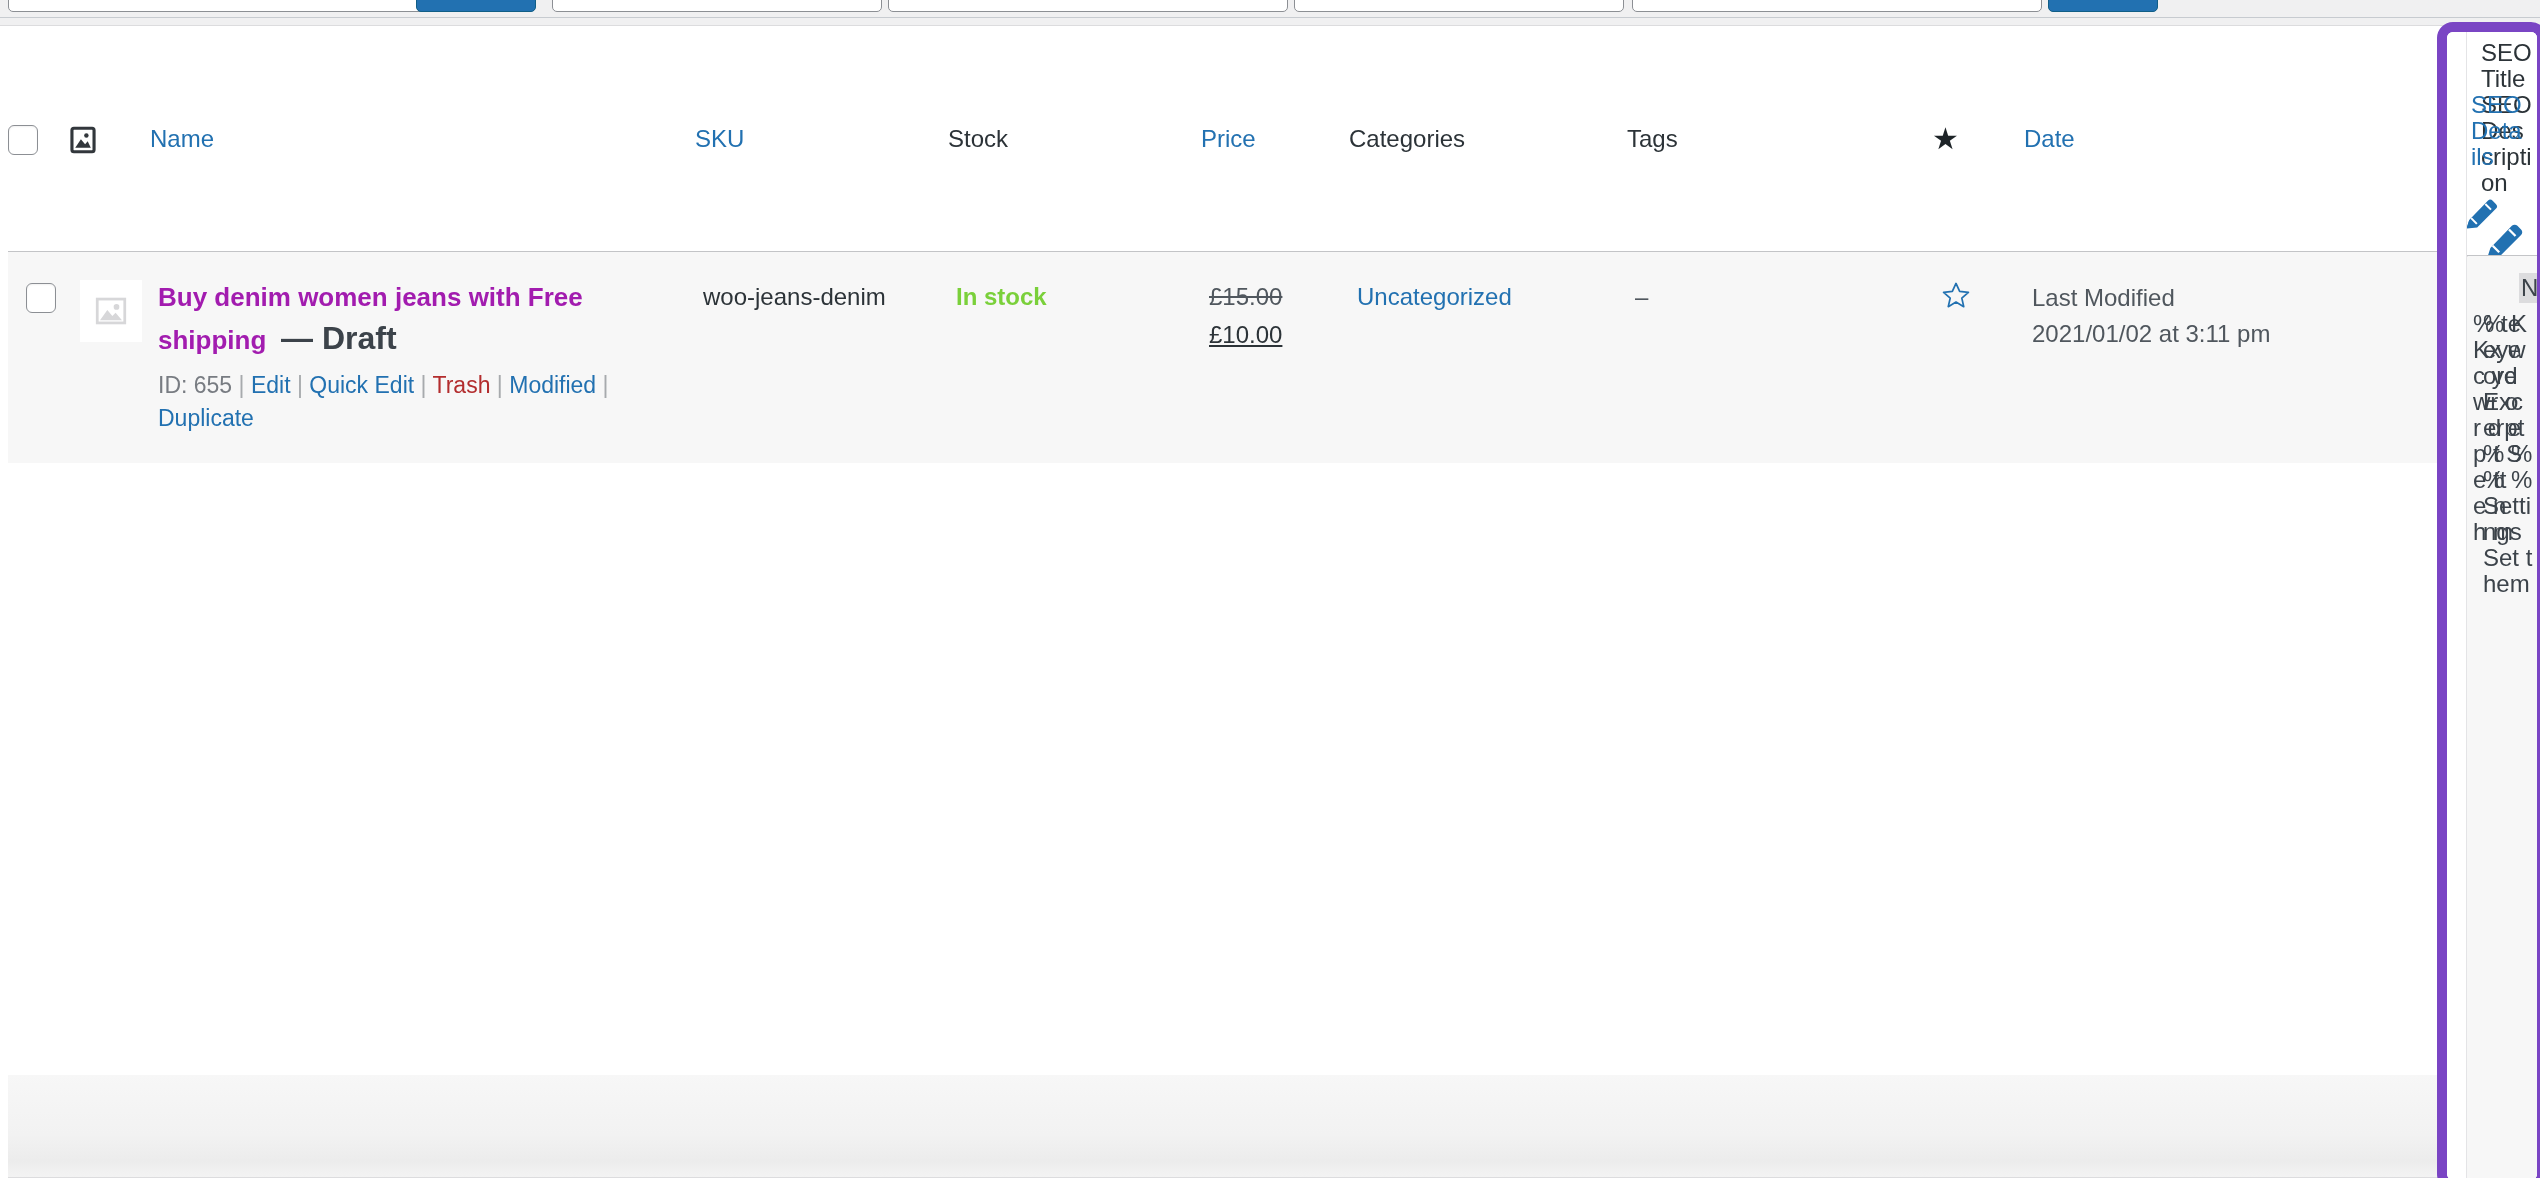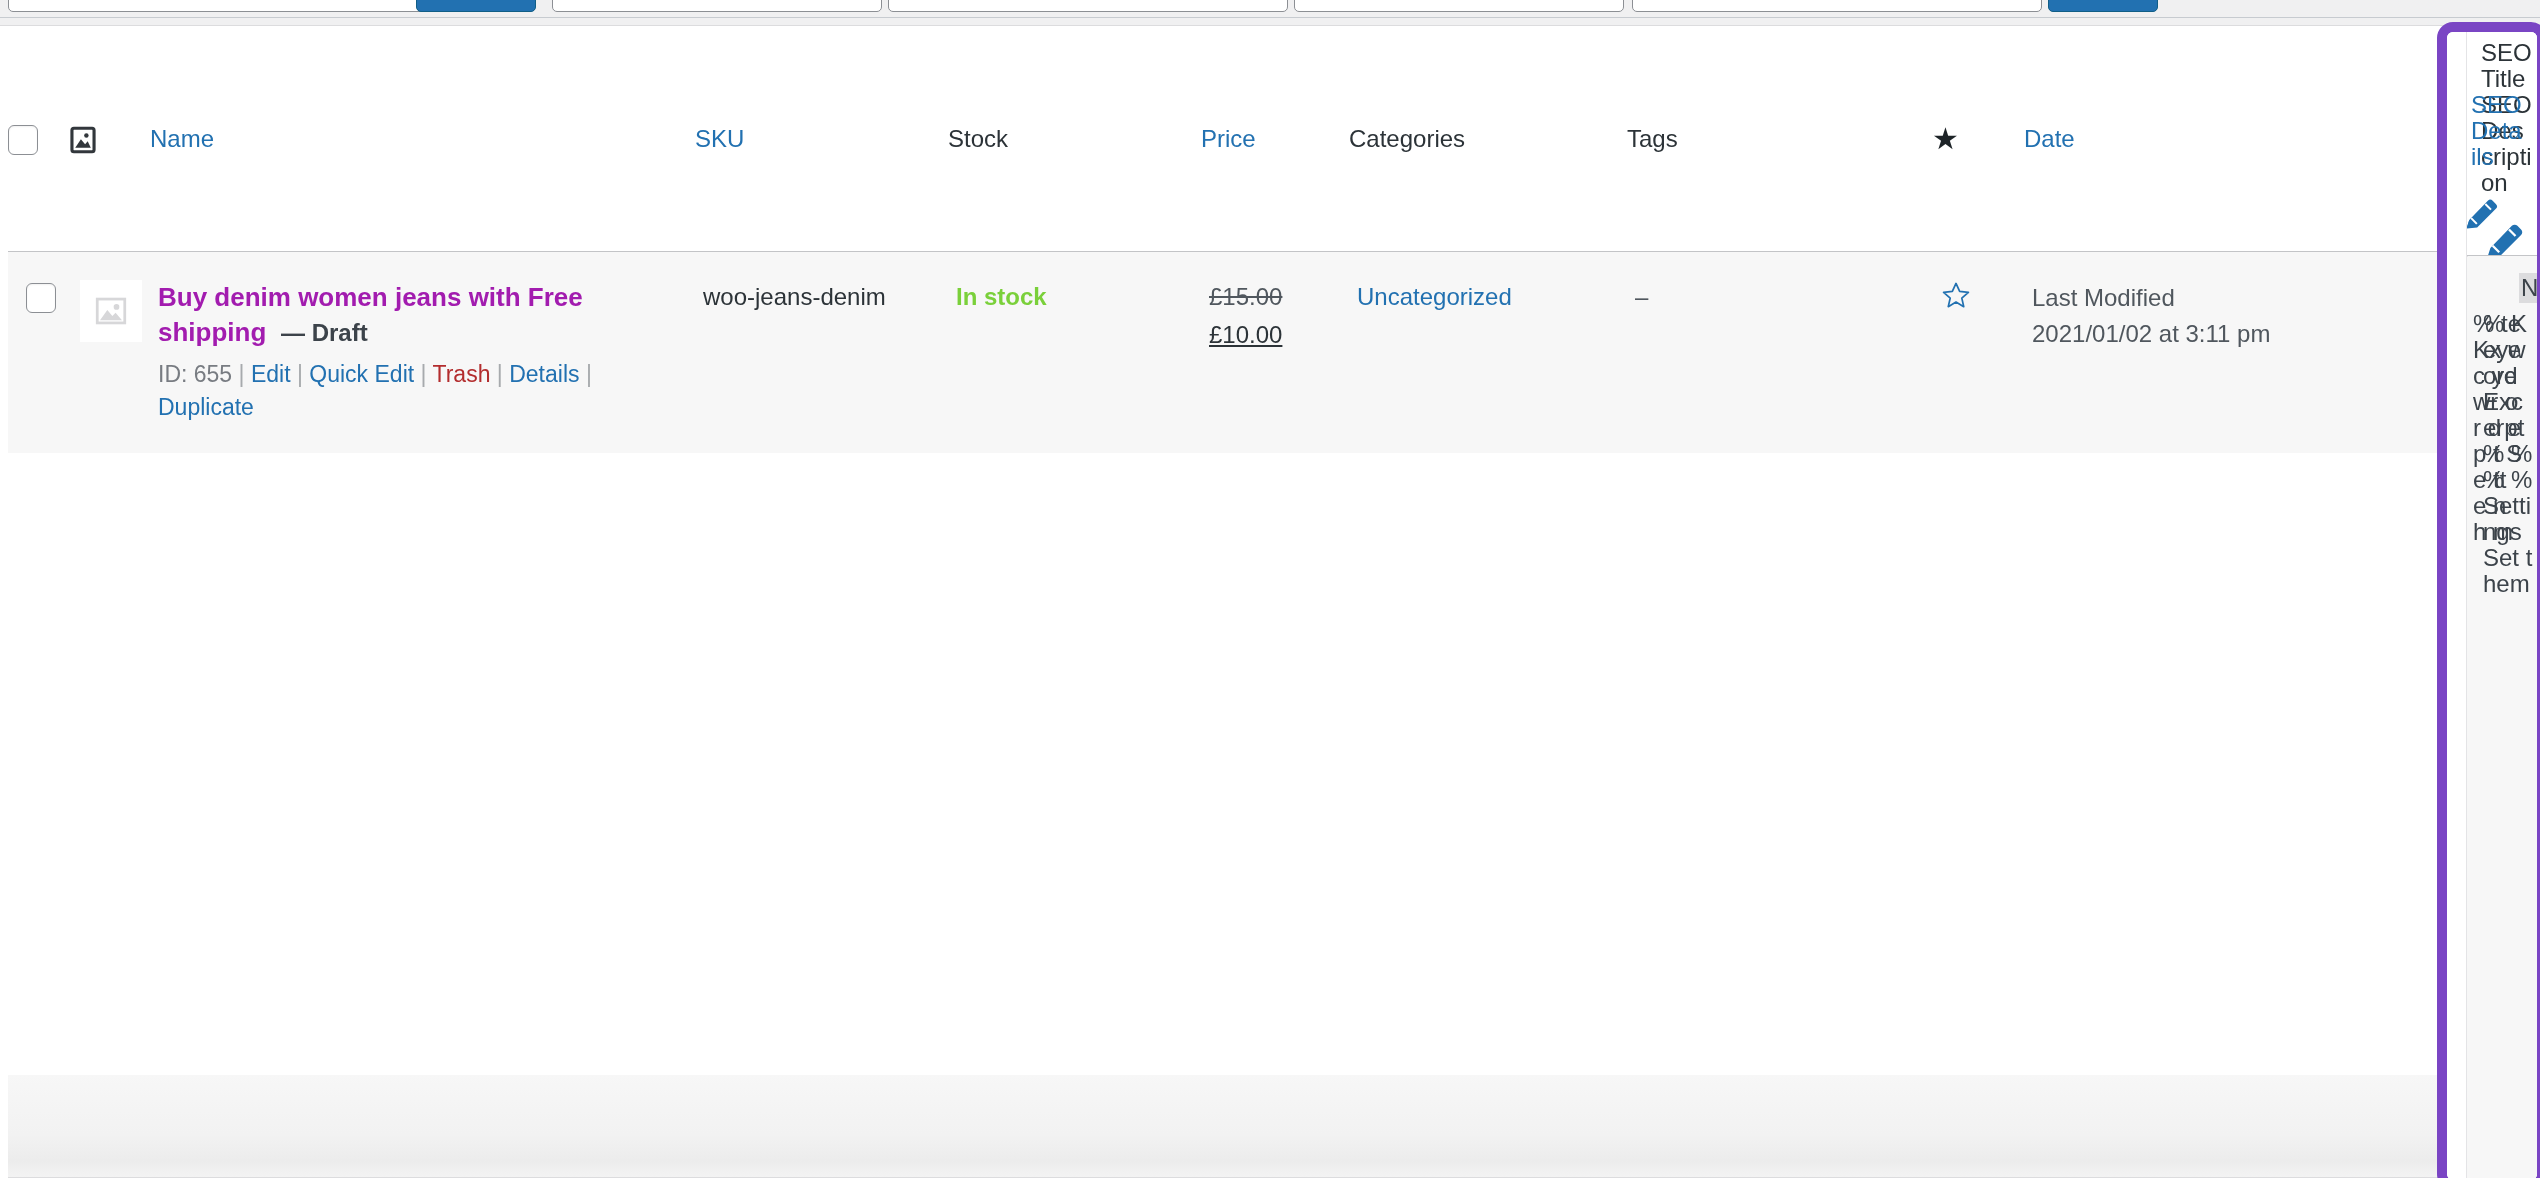--- a/index.html
+++ b/index.html
@@ -164,21 +164,21 @@
 
   .row-title {
     font-size: 26px;
     font-weight: 700;
     line-height: 1.32;
     color: #a21caf;
     display: inline;
     cursor: pointer;
   }
   .post-state {
-    font-size: 24px;
+    font-size: 32px;
     font-weight: 700;
     color: #3c434a;
   }
   .row-actions {
     margin-top: 7px;
     font-size: 23px;
     line-height: 1.45;
     color: #787c82;
   }
   .row-actions a { color: #2271b1; text-decoration: none; cursor: pointer; }
@@ -409,21 +409,21 @@
                   <rect x="9" y="11" width="30" height="26" fill="none" stroke="#d7d7d9" stroke-width="3"></rect>
                   <circle cx="30" cy="19.5" r="3.1" fill="#d7d7d9"></circle>
                   <path d="M12 34 L20 23 L25.5 29.5 L29 26 L36 34 Z" fill="#d7d7d9"></path>
                 </svg>
               </span>
             </td>
             <td class="pad-name">
               <a class="row-title">Buy denim women jeans with Free shipping</a>
               <span class="post-state" style="margin-left:8px;">— Draft</span>
               <div class="row-actions">
-                <span>ID: 655</span><span class="sep"> | </span><a>Edit</a><span class="sep"> | </span><a>Quick Edit</a><span class="sep"> | </span><a class="trash">Trash</a><span class="sep"> | </span><a>Details</a><span class="sep"> | </span><a>Duplicate</a>
+                <span>ID: 655</span><span class="sep"> | </span><a>Edit</a><span class="sep"> | </span><a>Quick Edit</a><span class="sep"> | </span><a class="trash">Trash</a><span class="sep"> | </span><a>Modified</a><span class="sep"> | </span><a>Duplicate</a>
               </div>
             </td>
             <td class="pad-std">
               <span class="sku-text">woo-jeans-denim</span>
             </td>
             <td class="pad-std">
               <span class="instock">In stock</span>
             </td>
             <td class="pad-std">
               <span class="price-del">£15.00</span>

